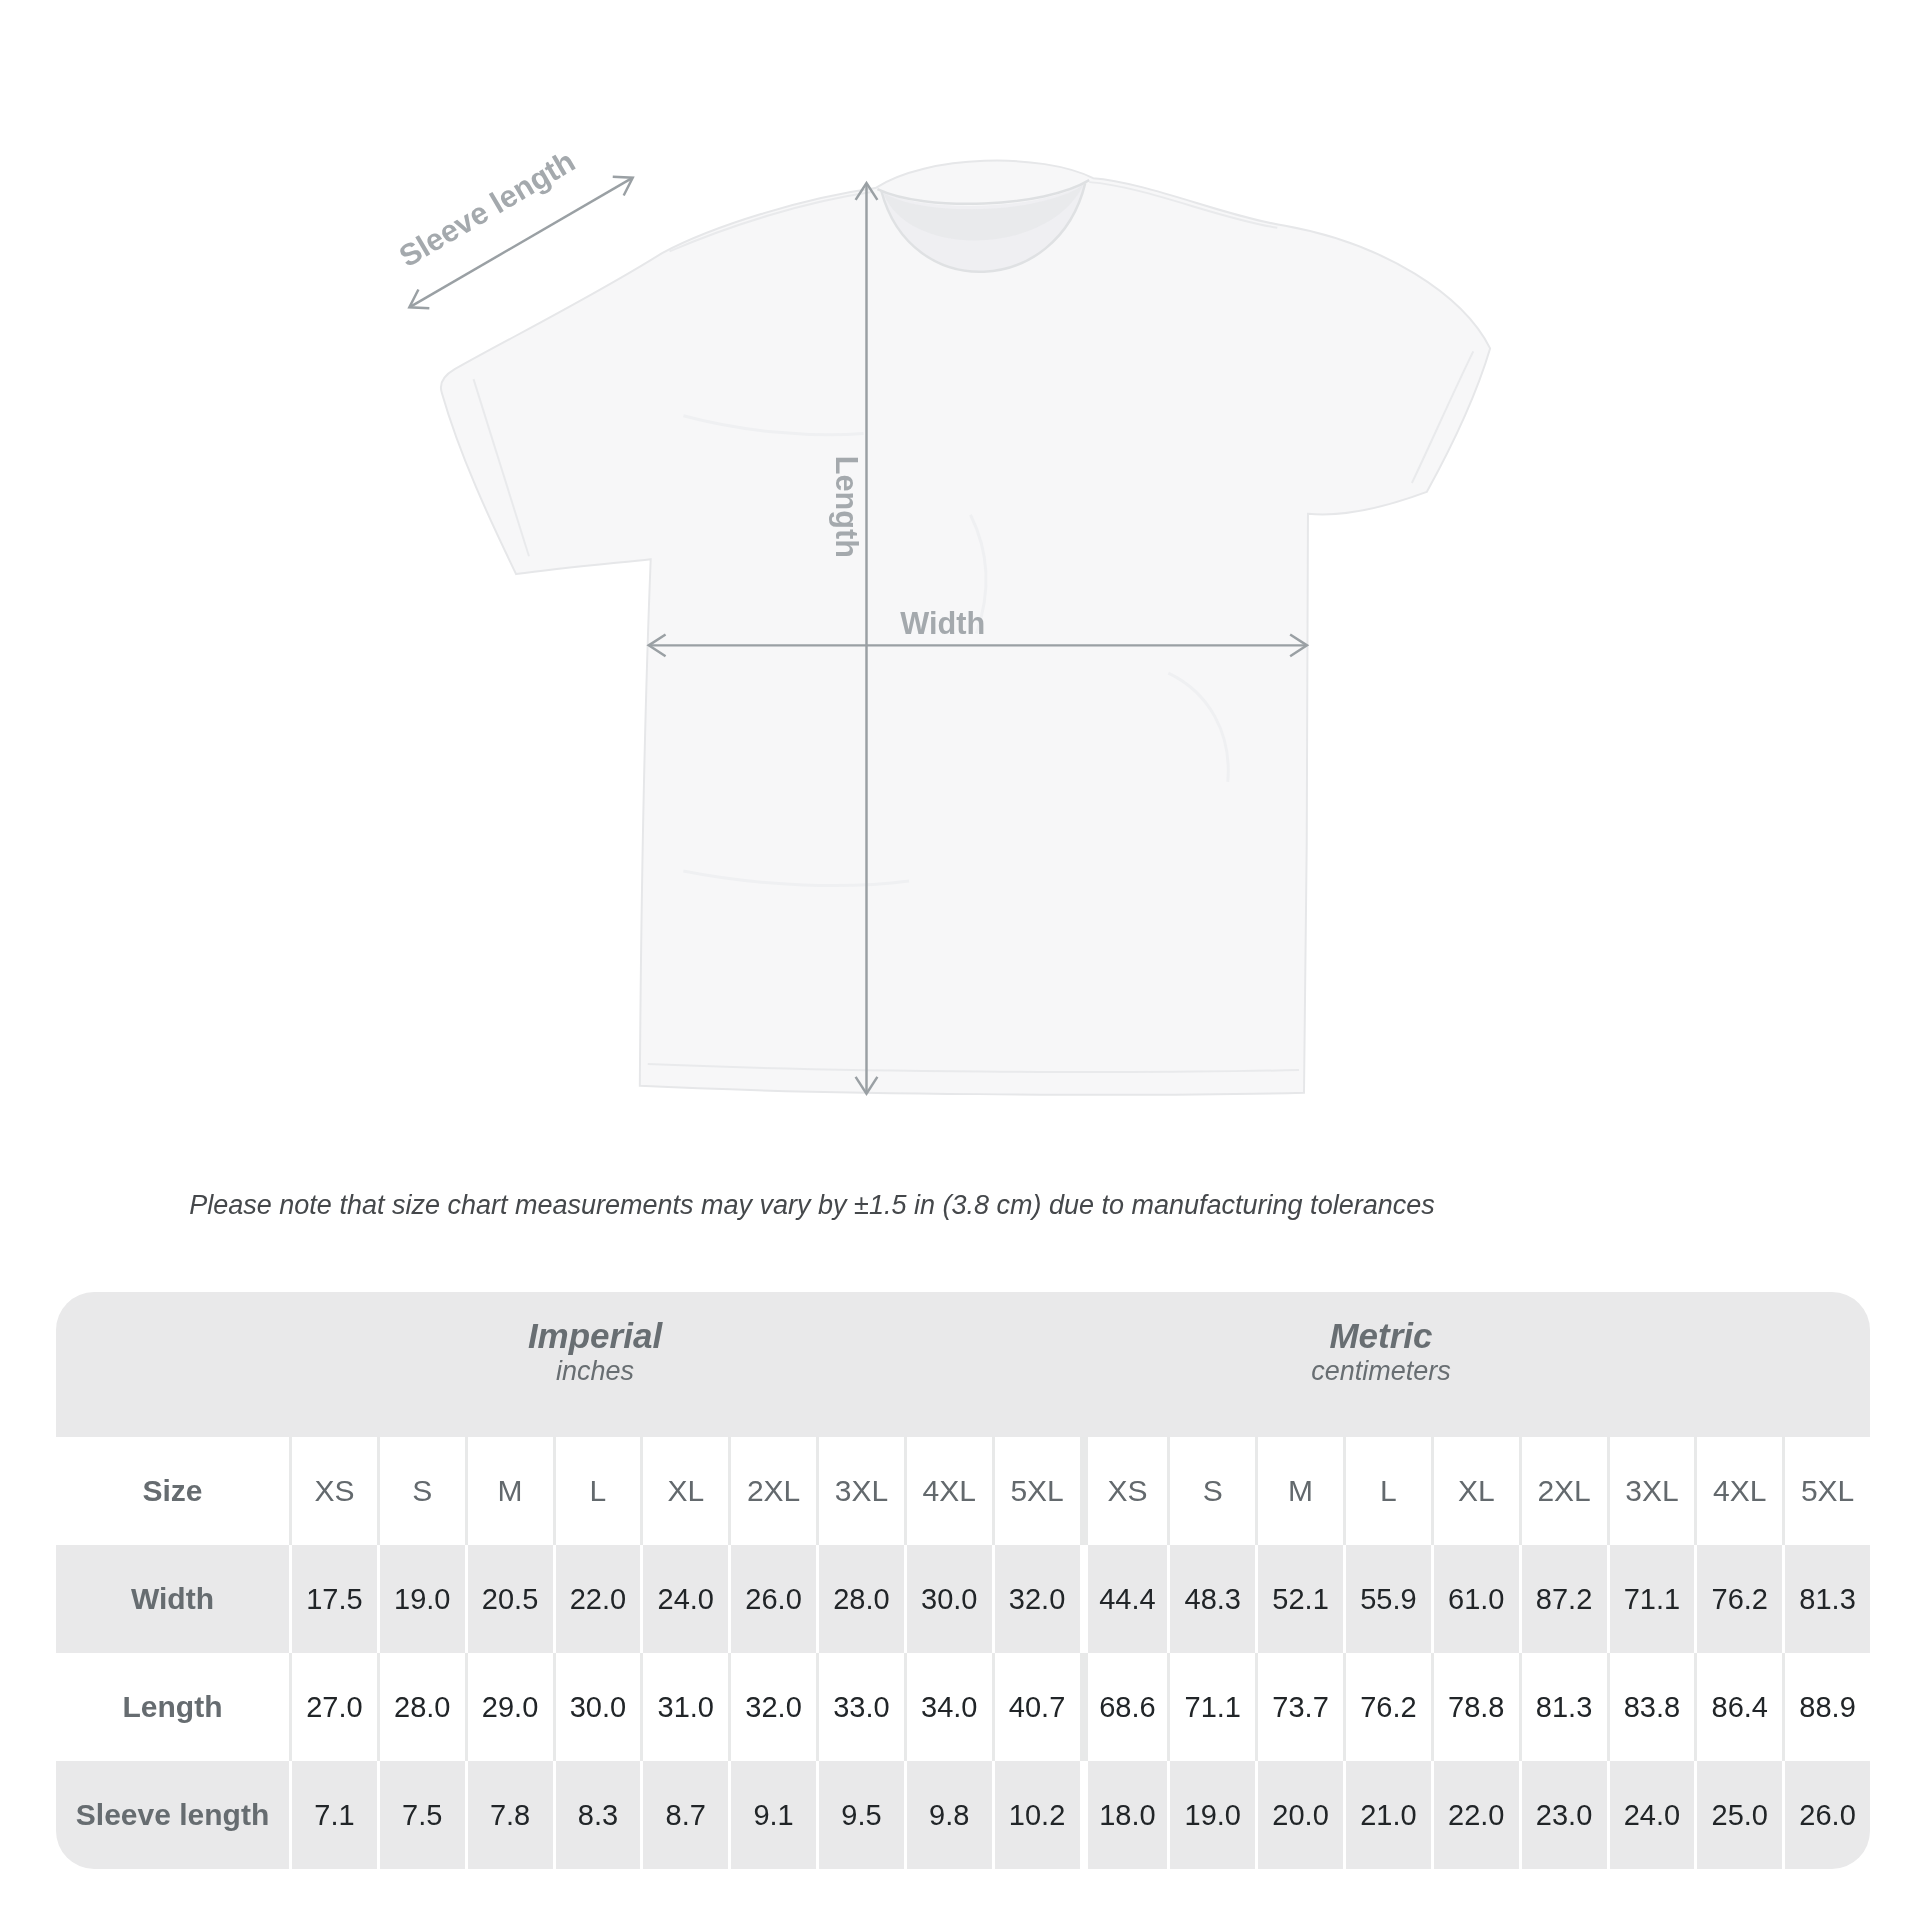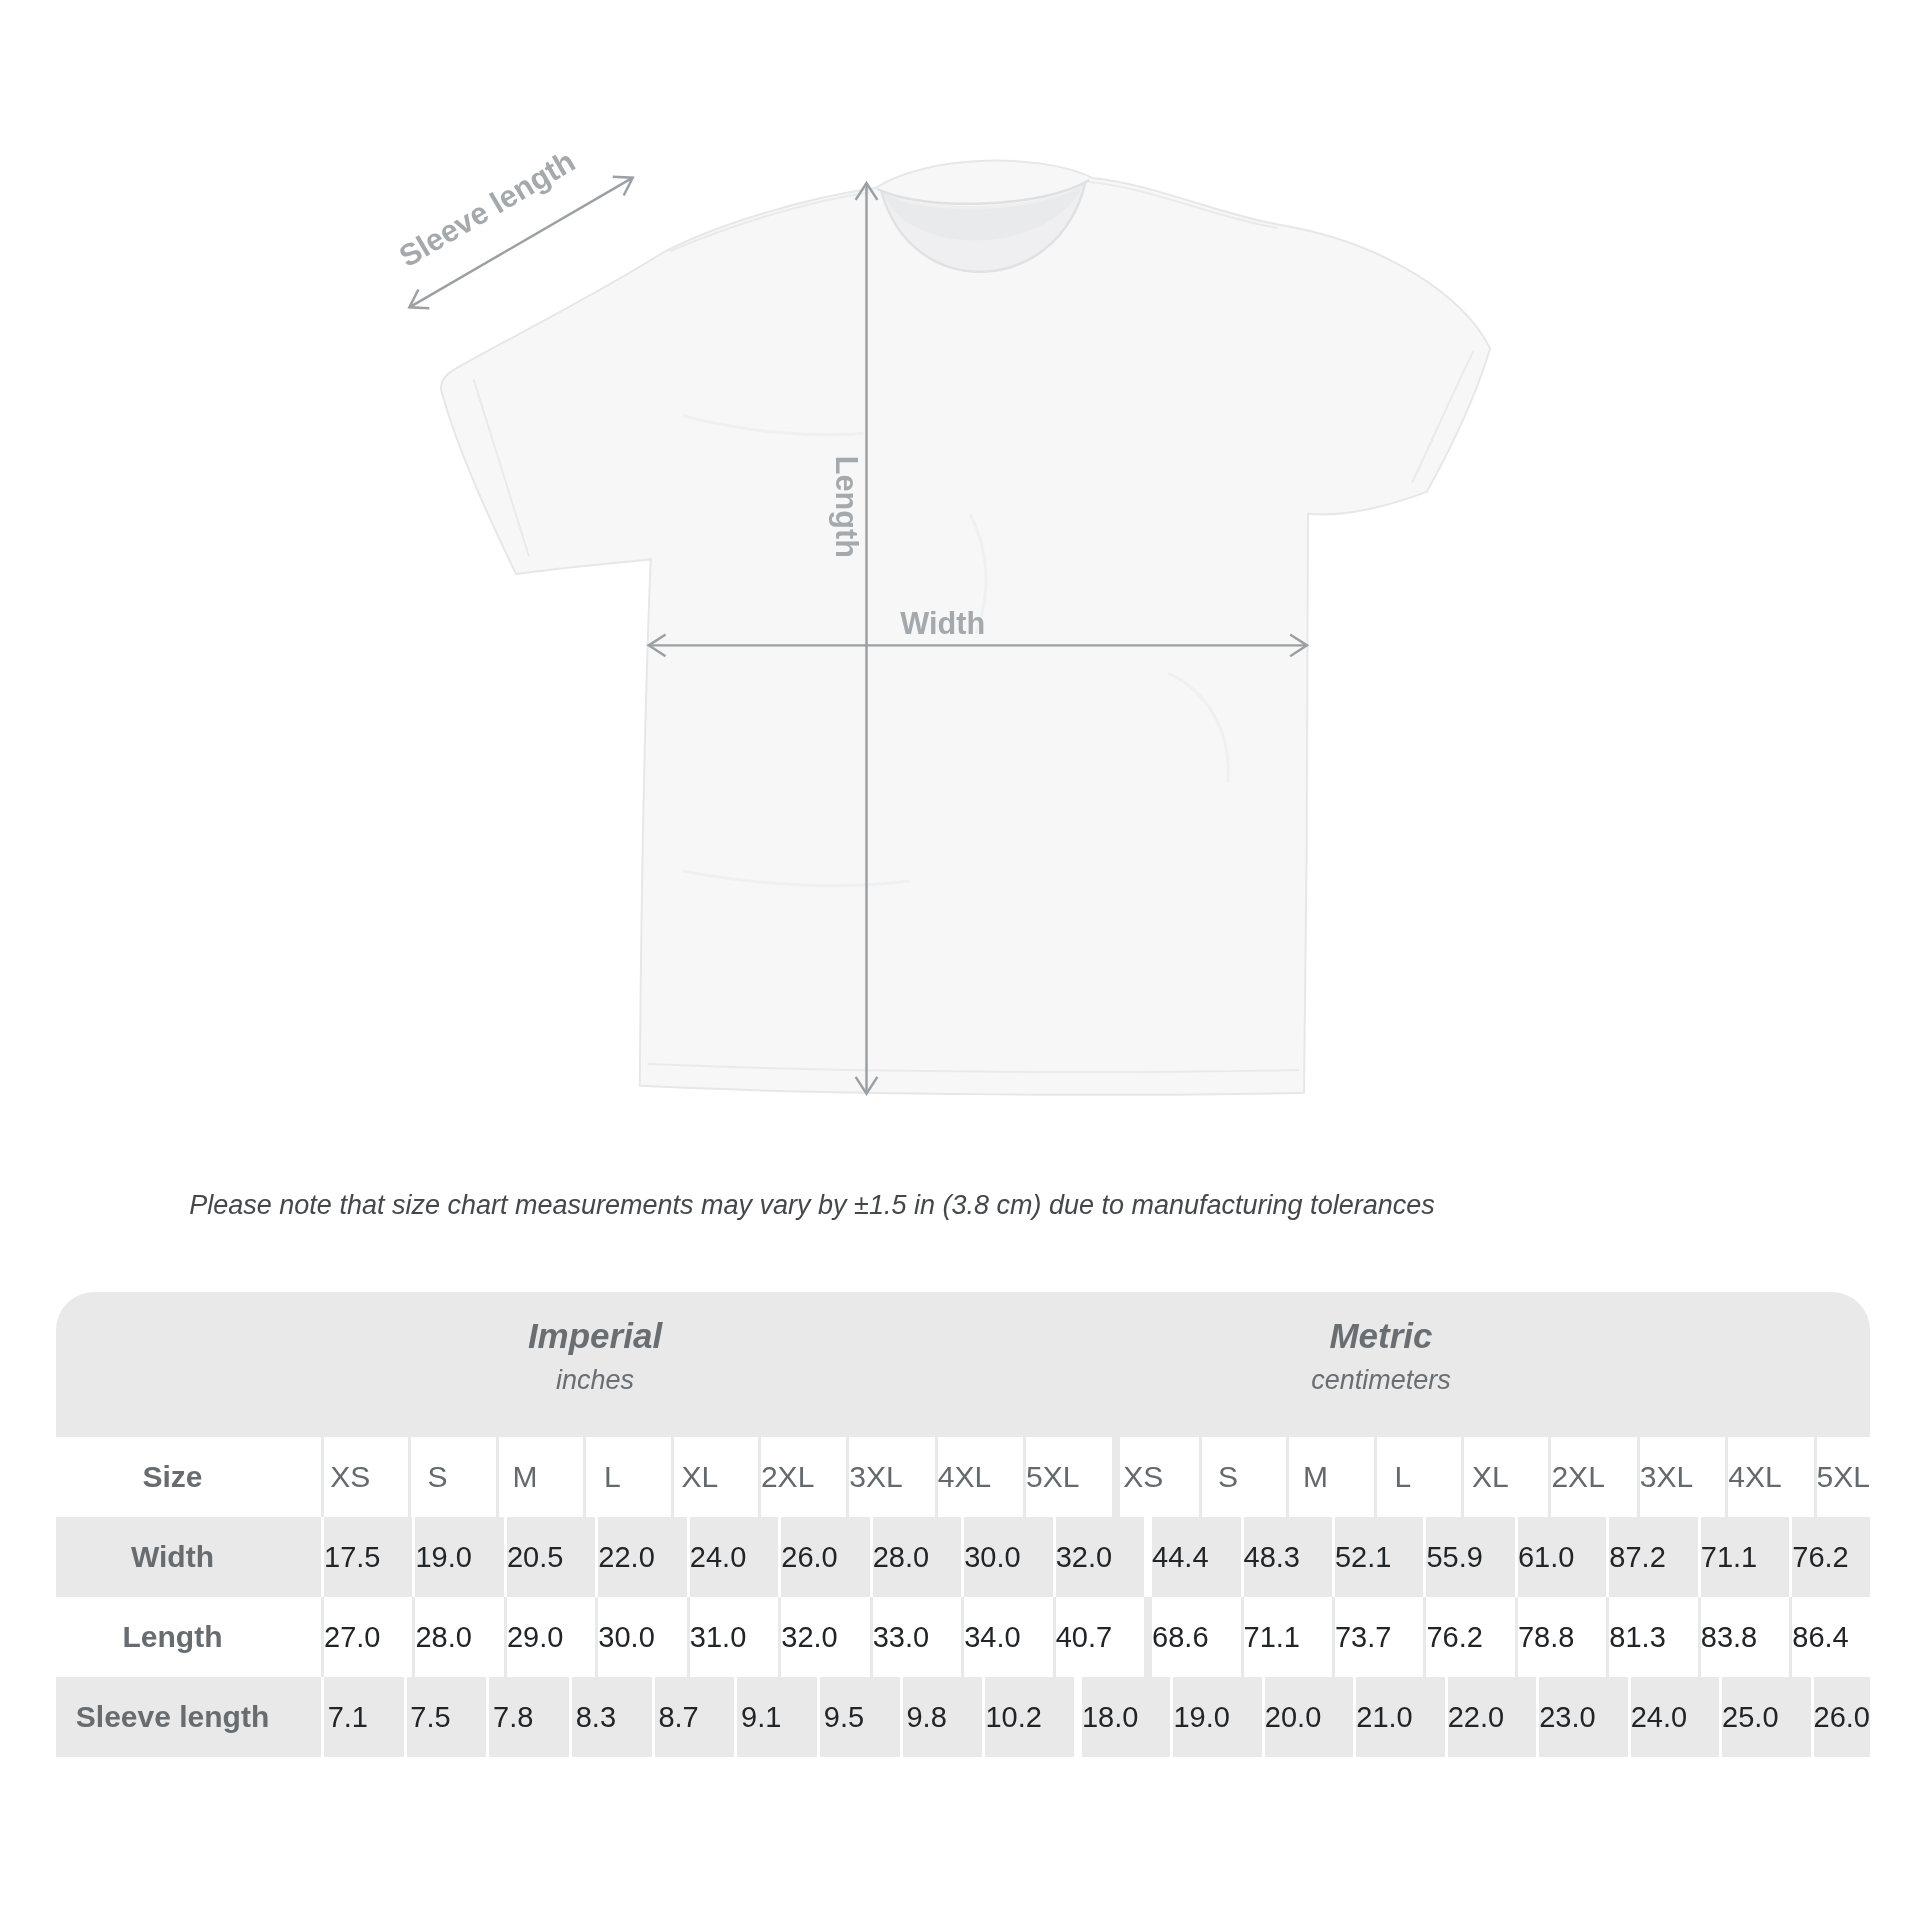--- a/index.html
+++ b/index.html
@@ -12,22 +12,22 @@
          font-size:48px;font-weight:bold;color:#33373a;letter-spacing:0.5px;}
   .subtitle{position:absolute;left:0;top:1190px;width:1624px;text-align:center;
             font-size:27px;font-style:italic;color:#45484b;}
   
   .chart{position:absolute;left:56px;top:1292px;width:1814px;height:577px;
          border-radius:38px;overflow:hidden;}
   .band{position:relative;width:100%;height:145px;background:#e9e9ea;}
   .group{position:absolute;top:24px;transform:translateX(-50%);text-align:center;}
   .g-imp{left:539px;} .g-met{left:1325px;}
   .g-title{font-size:35px;font-weight:bold;font-style:italic;color:#686e72;}
-  .g-sub{font-size:27px;font-style:italic;color:#686e72;margin-top:9px;}
-  .row{display:grid;grid-template-columns:233px repeat(18,1fr);height:80px;gap:32px;}
+  .g-sub{font-size:27px;font-style:italic;color:#686e72;margin-top:0;}
+  .row{display:grid;grid-template-columns:233px repeat(18,1fr);height:108px;}
   .row.white{background:#ffffff;} .row.gray{background:#e9e9ea;}
   .cell{display:flex;align-items:center;justify-content:center;
         font-size:29px;color:#212528;border-left:3px solid transparent;}
   .row.white .cell{border-left-color:#e8e9e9;}
   .row.gray  .cell{border-left-color:#ffffff;}
   .cell:first-child{border-left:none;}
   .cell.m0{border-left-width:8px;}
   .cell.hdr{font-weight:normal;font-size:30px;color:#63696d;}
   .cell.lab{font-weight:bold;font-size:30px;color:#666c70;}
   svg text{font-family:"Liberation Sans", sans-serif;}

